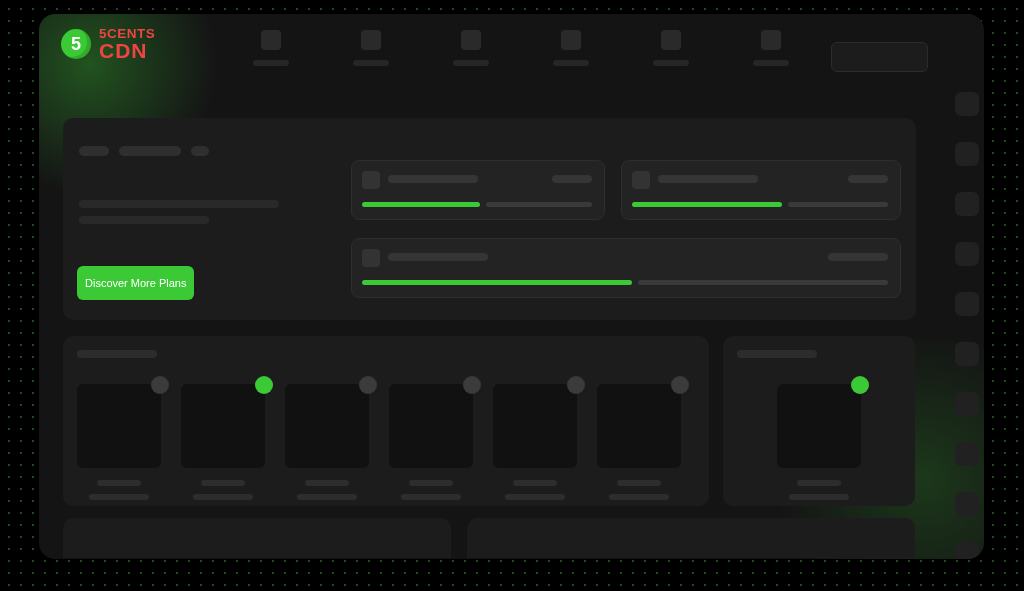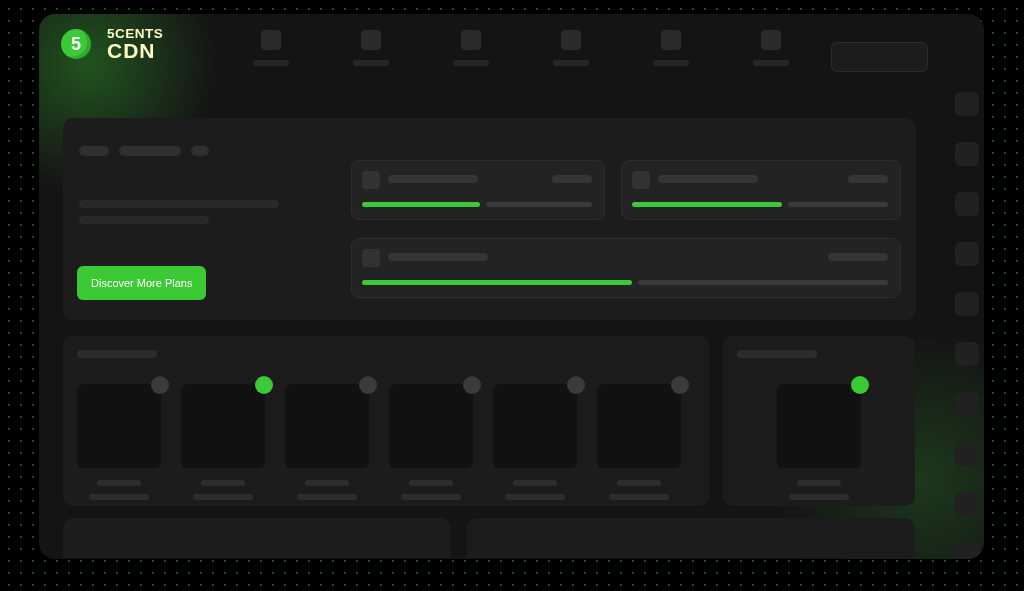--- a/index.html
+++ b/index.html
@@ -38,21 +38,21 @@
   }
   .logo {
     position: absolute; left: 22px; top: 14px; display: flex; align-items: center; gap: 8px;
   }
   .logo-badge {
     width: 30px; height: 30px; border-radius: 50%; background: #3bc935;
     display: flex; align-items: center; justify-content: center;
     color: #fff; font-weight: 900; font-size: 18px;
     box-shadow: inset -4px -2px 0 rgba(0,0,0,0.15);
   }
-  .logo-text { color: #fef9c3; font-weight: 800; line-height: 0.95; font-size: 13.5px; letter-spacing: 0.5px; margin-left: 8px; }
+  .logo-text { color: #ef4444; font-weight: 800; line-height: 0.95; font-size: 13.5px; letter-spacing: 0.5px; }
   .logo-text .l1 { display:block; }
   .logo-text .l2 { display:block; font-size: 21px; letter-spacing: 1px; }
 
   .nav-item {
     position: absolute; width: 44px; text-align: center;
   }
   .nav-item .sq {
     width: 20px; height: 20px; margin: 0 auto 10px; background: #2a2a2a; border-radius: 4px;
   }
   .nav-item .bar {
@@ -85,21 +85,21 @@
   }
   .hero-title { position:absolute; left:16px; top:28px; display:flex; gap:10px; }
   .hero-title .b1 { width:30px; height:10px; background:#2f2f2f; border-radius:5px; }
   .hero-title .b2 { width:62px; height:10px; background:#2f2f2f; border-radius:5px; }
   .hero-title .b3 { width:18px; height:10px; background:#2f2f2f; border-radius:5px; }
 
   .hero-line1 { position:absolute; left:16px; top:82px; width:200px; height:8px; background:#292929; border-radius:4px; }
   .hero-line2 { position:absolute; left:16px; top:98px; width:130px; height:8px; background:#292929; border-radius:4px; }
 
   .cta {
-    position:absolute; left:14px; top:148px; height:34px; padding:0 14px;
+    position:absolute; left:14px; top:148px; height:34px; padding:0 8px;
     background:#3bc935; color:#fff; border:none; border-radius:6px;
     font-size:11px; font-weight:500; cursor:pointer;
   }
 
   .card {
     position:absolute; background:#232323; border:1px solid #2e2e2e; border-radius:8px;
   }
   .cardA { left:288px; top:42px; width:254px; height:60px; }
   .cardB { left:558px; top:42px; width:280px; height:60px; }
   .cardC { left:288px; top:120px; width:550px; height:60px; }

